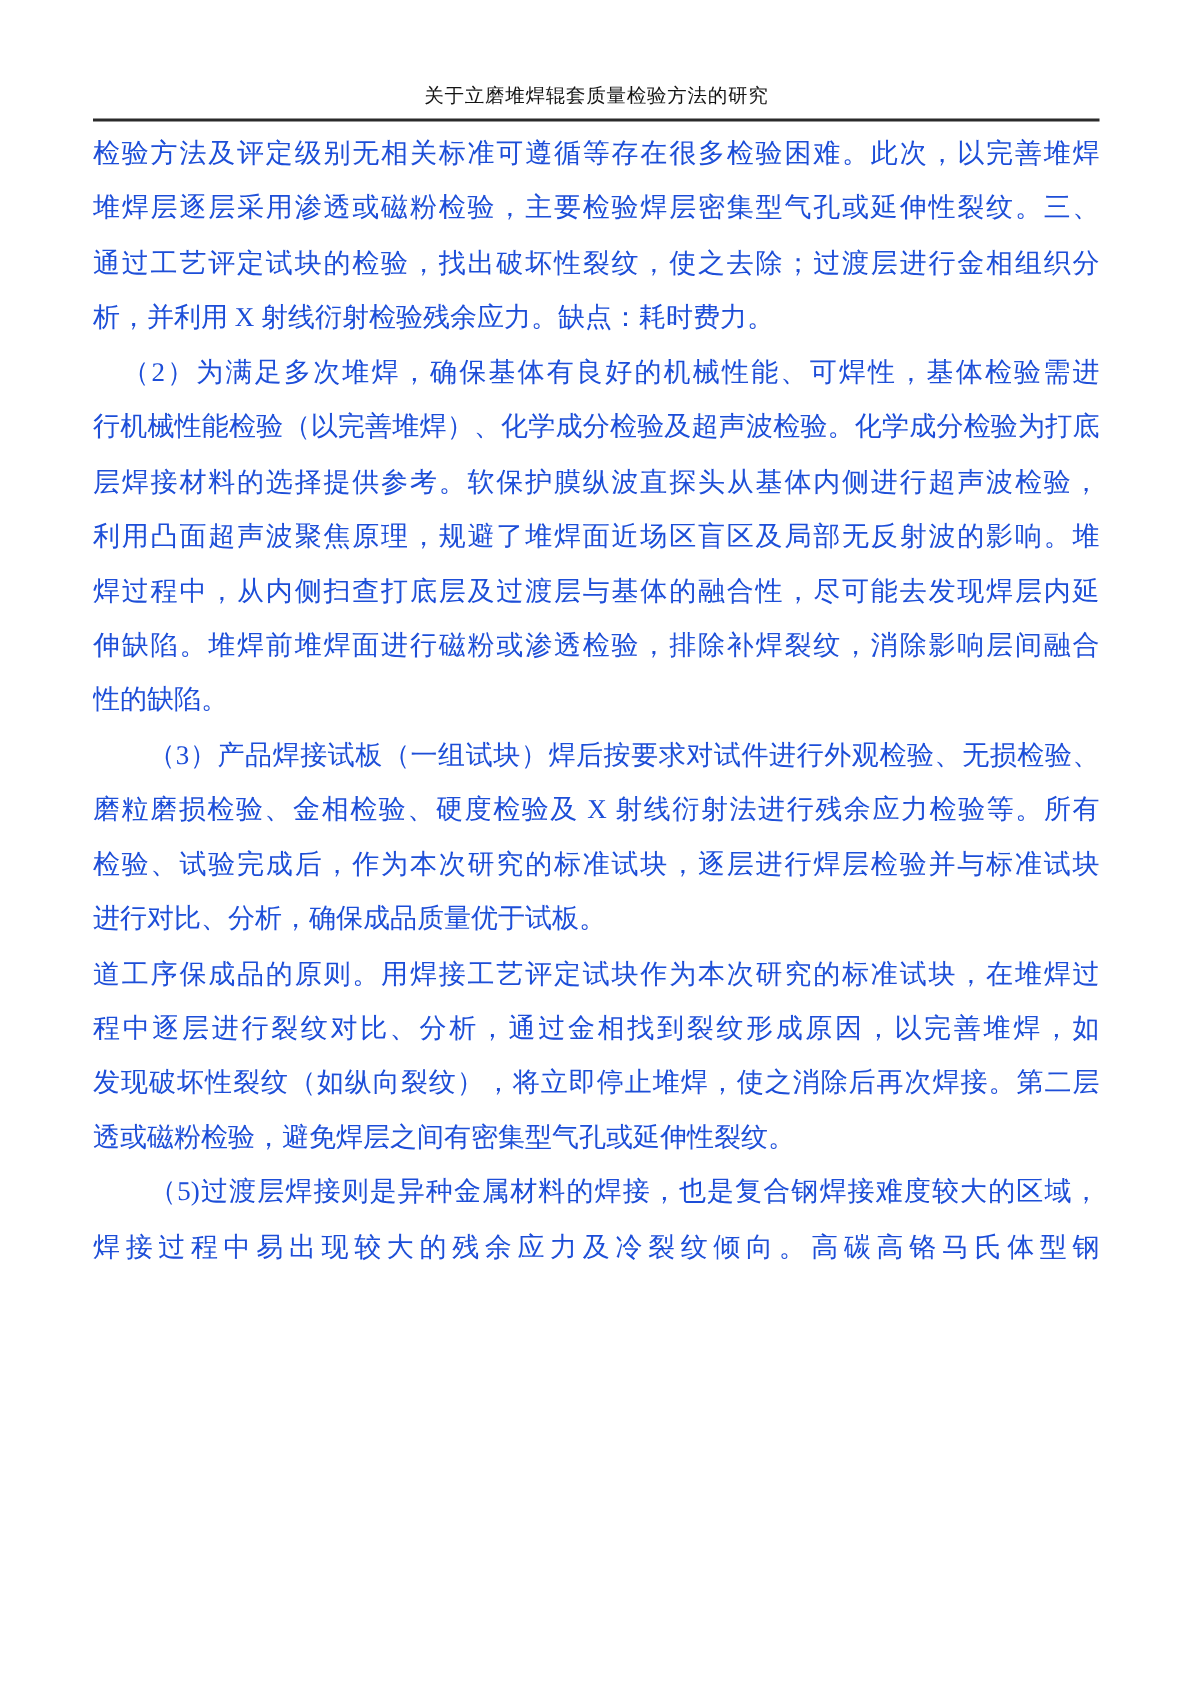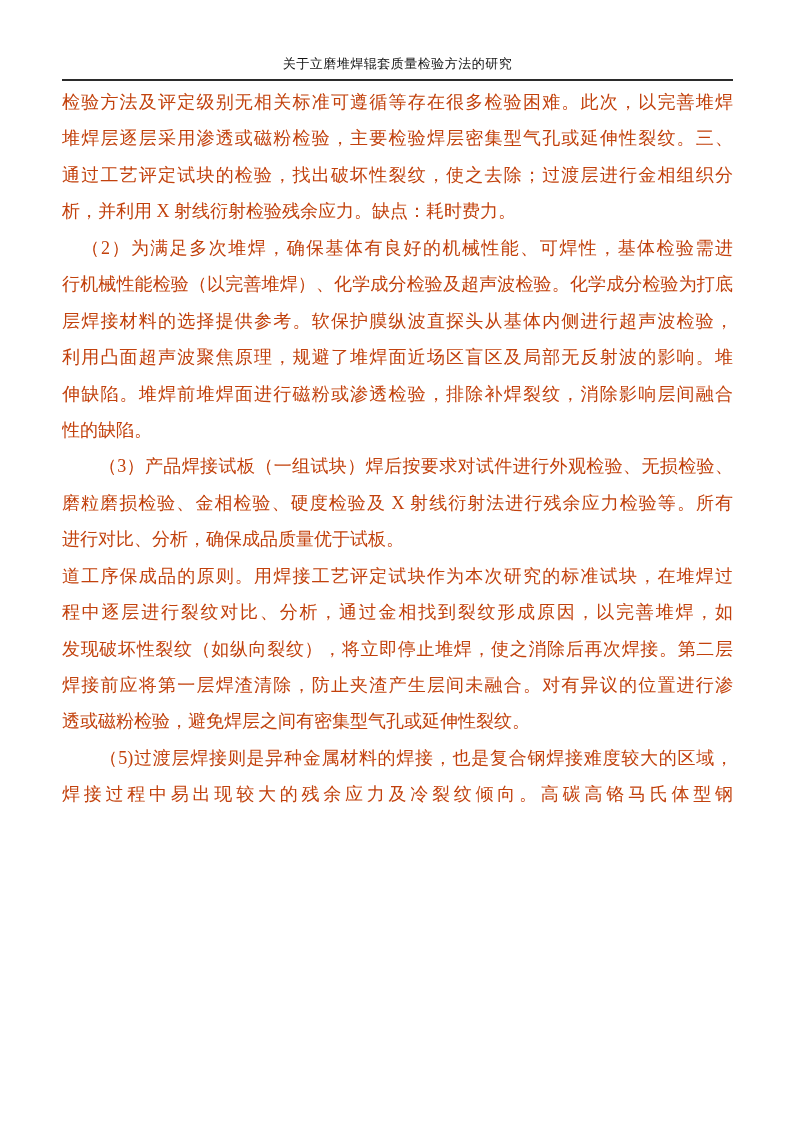--- a/index.html
+++ b/index.html
@@ -16,21 +16,21 @@
     letter-spacing:0.5px; color:#141414;
   }
   .hrule {
     position:absolute; top:79px; left:62px; width:671px; height:2px;
     background:#2b2b2b;
   }
   .content { position:absolute; top:84px; left:62px; width:671px; }
   .ln {
     height:36.45px; line-height:36.45px; font-size:18px;
     text-align:justify; text-align-last:justify;
-    overflow:hidden; color:#c2410c;
+    overflow:hidden; color:#1d4ed8;
   }
   .ln.end { text-align-last:left; }
   .footer-rule {
     position:absolute; top:1045px; left:62px; width:671px; height:9px;
   }
   .footer-row {
     position:absolute; top:1057px; left:62px; width:671px; height:18px;
     font-family:"Liberation Sans","DejaVu Sans",sans-serif;
     color:#1a1a1a;
   }
@@ -52,29 +52,30 @@
 
   <div class="content">
     <div class="ln">检验方法及评定级别无相关标准可遵循等存在很多检验困难。此次，以完善堆焊</div>
     <div class="ln">堆焊层逐层采用渗透或磁粉检验，主要检验焊层密集型气孔或延伸性裂纹。三、</div>
     <div class="ln">通过工艺评定试块的检验，找出破坏性裂纹，使之去除；过渡层进行金相组织分</div>
     <div class="ln end">析，并利用 X 射线衍射检验残余应力。缺点：耗时费力。</div>
     <div class="ln">　（2）为满足多次堆焊，确保基体有良好的机械性能、可焊性，基体检验需进</div>
     <div class="ln">行机械性能检验（以完善堆焊）、化学成分检验及超声波检验。化学成分检验为打底</div>
     <div class="ln">层焊接材料的选择提供参考。软保护膜纵波直探头从基体内侧进行超声波检验，</div>
     <div class="ln">利用凸面超声波聚焦原理，规避了堆焊面近场区盲区及局部无反射波的影响。堆</div>
+    <div class="ln">焊过程中，从内侧扫查打底层及过渡层与基体的融合性，尽可能去发现焊层内延</div>
     <div class="ln">伸缺陷。堆焊前堆焊面进行磁粉或渗透检验，排除补焊裂纹，消除影响层间融合</div>
     <div class="ln end">性的缺陷。</div>
     <div class="ln">　　（3）产品焊接试板（一组试块）焊后按要求对试件进行外观检验、无损检验、</div>
     <div class="ln">磨粒磨损检验、金相检验、硬度检验及 X 射线衍射法进行残余应力检验等。所有</div>
+    <div class="ln">检验、试验完成后，作为本次研究的标准试块，逐层进行焊层检验并与标准试块</div>
     <div class="ln end">进行对比、分析，确保成品质量优于试板。</div>
     <div class="ln">道工序保成品的原则。用焊接工艺评定试块作为本次研究的标准试块，在堆焊过</div>
     <div class="ln">程中逐层进行裂纹对比、分析，通过金相找到裂纹形成原因，以完善堆焊，如</div>
     <div class="ln">发现破坏性裂纹（如纵向裂纹），将立即停止堆焊，使之消除后再次焊接。第二层</div>
-    <div class="ln">焊接前应将第一层焊渣清除，防止夹渣产生层间未融合。对有异议的位置进行渗</div>
     <div class="ln end">透或磁粉检验，避免焊层之间有密集型气孔或延伸性裂纹。</div>
     <div class="ln">　　（5)过渡层焊接则是异种金属材料的焊接，也是复合钢焊接难度较大的区域，</div>
     <div class="ln">焊接过程中易出现较大的残余应力及冷裂纹倾向。高碳高铬马氏体型钢</div>
   </div>
 
   <div class="footer-rule">
     <svg width="671" height="9" viewBox="0 0 671 9" xmlns="http://www.w3.org/2000/svg">
       <polygon points="0,3.4 110,1.8 230,0.6 335,0 440,0.6 560,1.8 671,3.4 671,4.8 560,6.8 440,8.4 335,9 230,8.4 110,6.8 0,4.8" fill="#0a0a0a"></polygon>
     </svg>
   </div>

